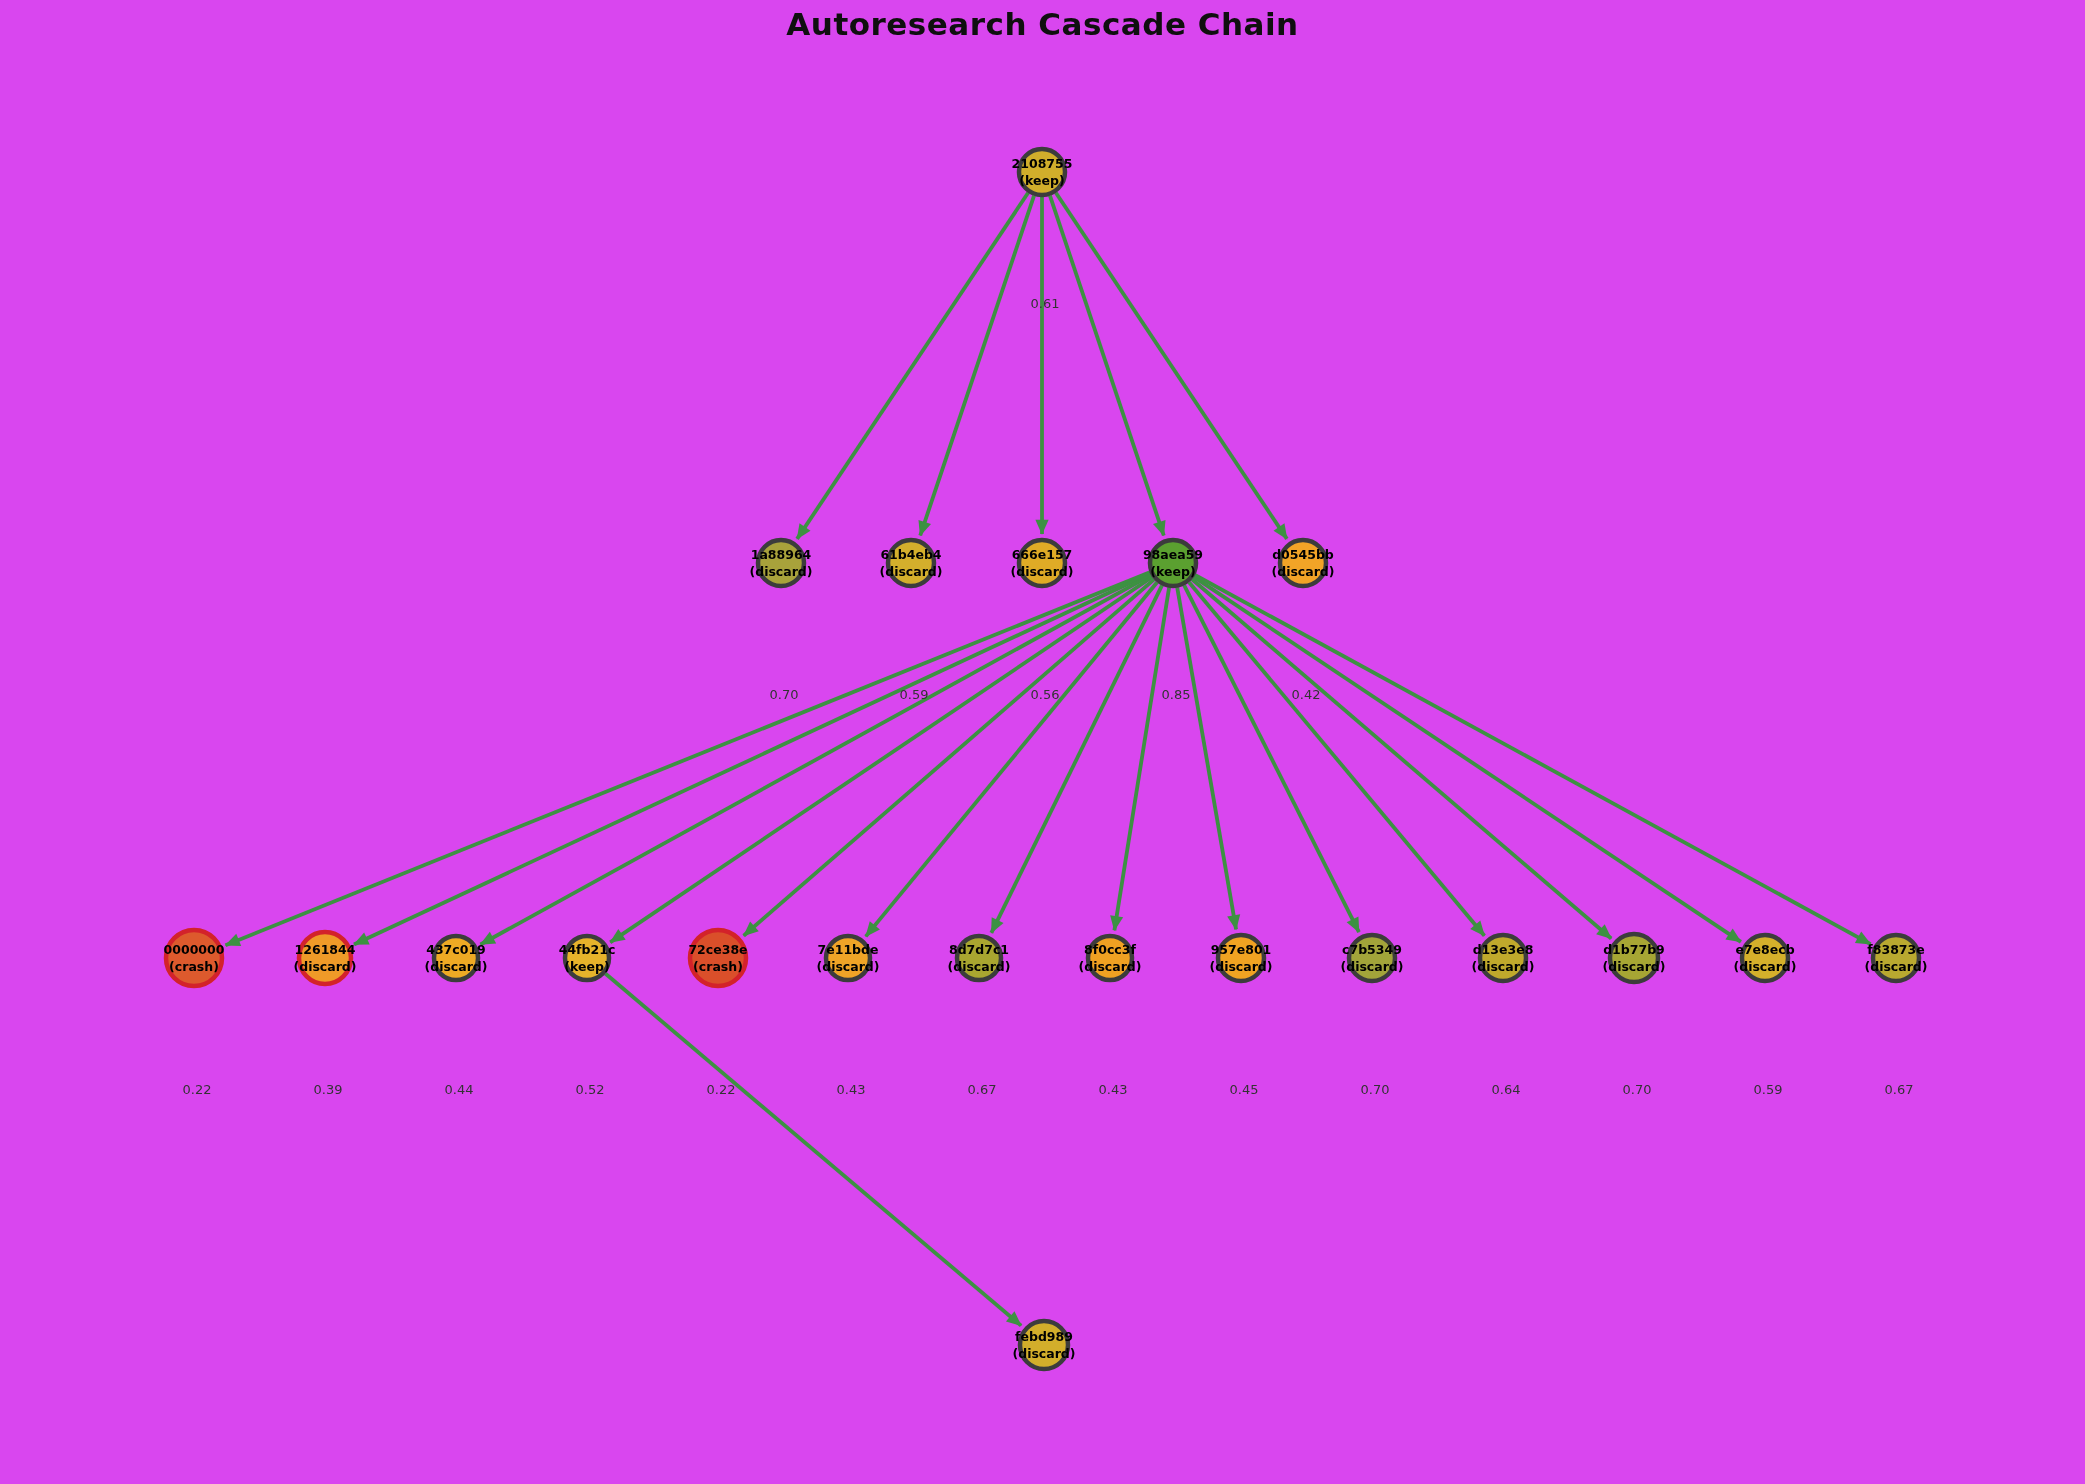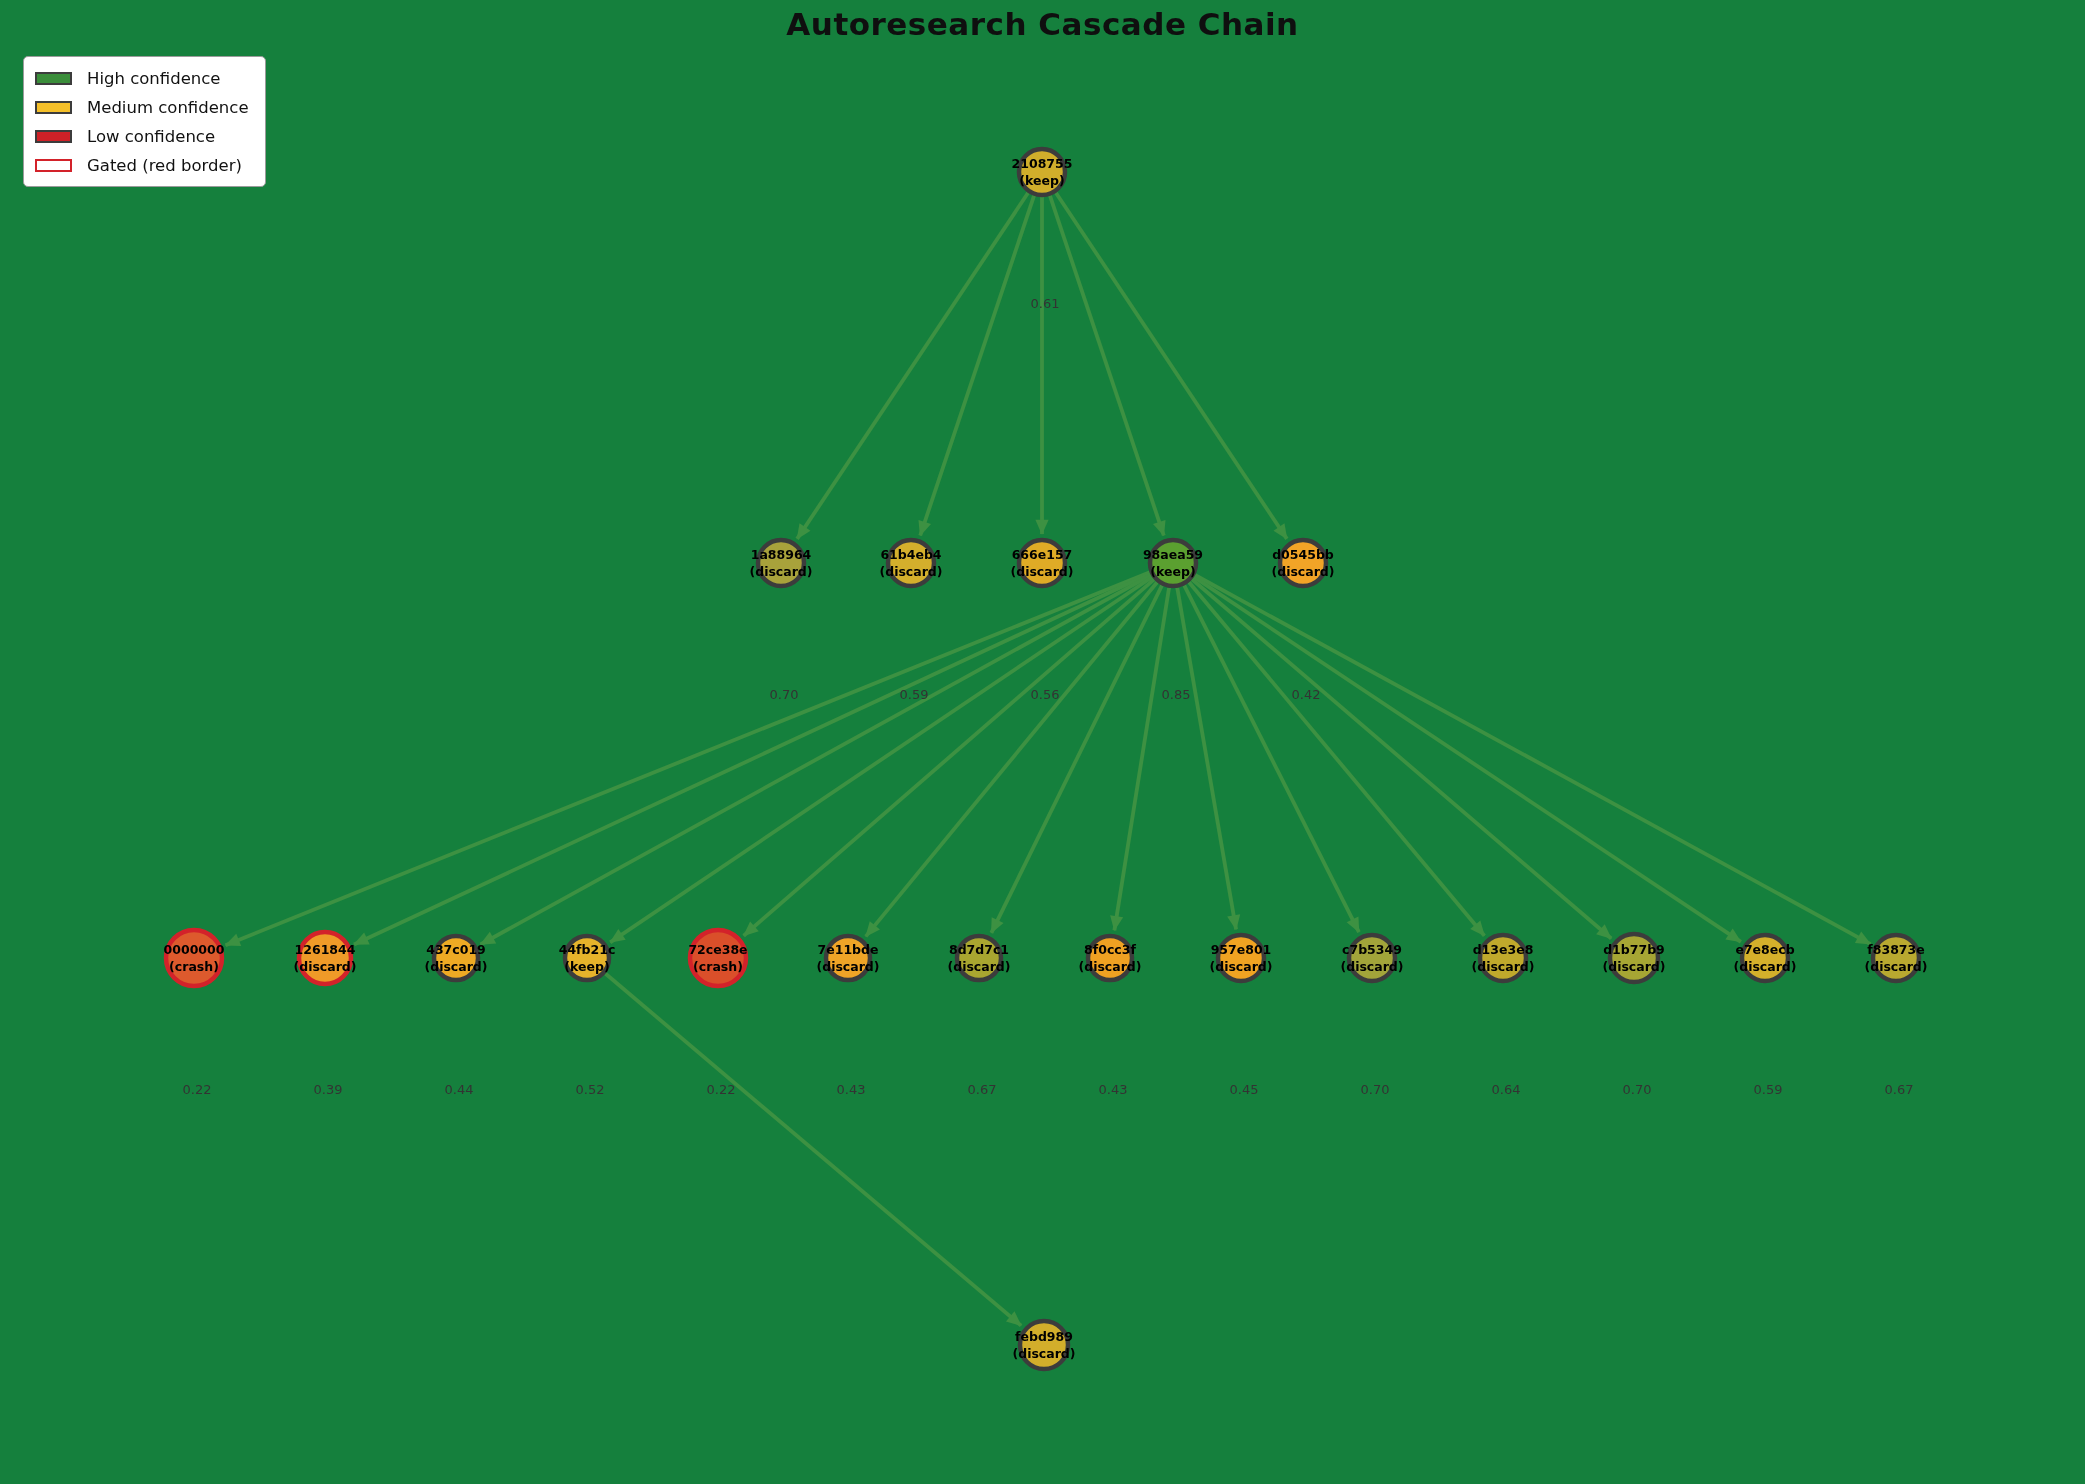--- a/index.html
+++ b/index.html
@@ -1,19 +1,19 @@
 <!DOCTYPE html>
 <html><head>
 <meta charset="utf-8">
 <style>
   html,body { margin:0; padding:0; background:#ffffff; }
   .canvas {
     position:relative;
     width:2085px; height:1484px;
-    background:#15803d;
+    background:#d946ef;
     font-family:"DejaVu Sans", sans-serif;
     overflow:hidden;
   }
   .chart-title {
     position:absolute; top:6px; left:0; width:100%;
     text-align:center;
     font-size:31px; font-weight:bold; color:#0f0f0f;
     letter-spacing:0.5px;
   }
   .legend {
@@ -37,38 +37,20 @@
   .node-label { font-size:12.5px; font-weight:bold; fill:#000000; }
   .score-label { font-size:13px; fill:#333333; }
 </style>
 </head>
 <body>
 
 <div class="canvas">
 
   <div class="chart-title">Autoresearch Cascade Chain</div>
 
-  <div class="legend">
-    <div class="legend-row">
-      <span class="swatch" style="background: rgb(58, 141, 58); border-color: rgb(60, 60, 60);"></span>
-      <span class="legend-label">High confidence</span>
-    </div>
-    <div class="legend-row">
-      <span class="swatch" style="background: rgb(245, 192, 42); border-color: rgb(60, 60, 60);"></span>
-      <span class="legend-label">Medium confidence</span>
-    </div>
-    <div class="legend-row">
-      <span class="swatch" style="background: rgb(207, 33, 39); border-color: rgb(60, 60, 60);"></span>
-      <span class="legend-label">Low confidence</span>
-    </div>
-    <div class="legend-row">
-      <span class="swatch" style="background: rgb(255, 255, 255); border-color: rgb(211, 34, 42);"></span>
-      <span class="legend-label">Gated (red border)</span>
-    </div>
-  </div>
 
   <svg class="graph" width="2085" height="1484" viewBox="0 0 2085 1484" xmlns="http://www.w3.org/2000/svg">
       <defs>
         <marker id="arrowhead" viewBox="0 0 10 10" refX="9.5" refY="5" markerWidth="17" markerHeight="15" orient="auto" markerUnits="userSpaceOnUse">
           <path d="M0 0.6 L10 5 L0 9.4 Z" fill="#3d9142"></path>
         </marker>
       </defs>
       <line x1="1028.1202253816673" y1="192.79307232095067" x2="797.1005385572661" y2="538.8800361076973" stroke="#3d9142" stroke-width="3.8" marker-end="url(#arrowhead)"></line>
       <line x1="1034.0579392975583" y1="195.70492927217316" x2="920.2127904148323" y2="535.5022820442791" stroke="#3d9142" stroke-width="3.8" marker-end="url(#arrowhead)"></line>
       <line x1="1042" y1="197" x2="1042" y2="534" stroke="#3d9142" stroke-width="3.8" marker-end="url(#arrowhead)"></line>

